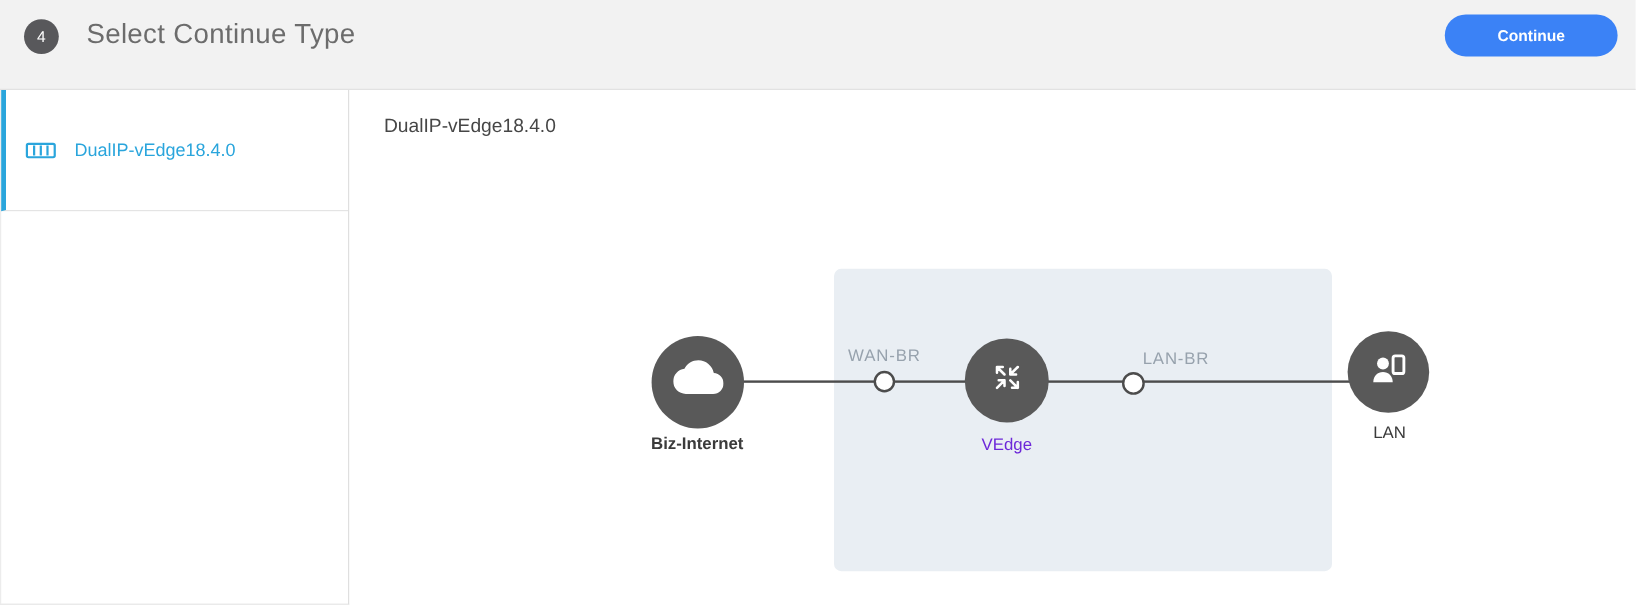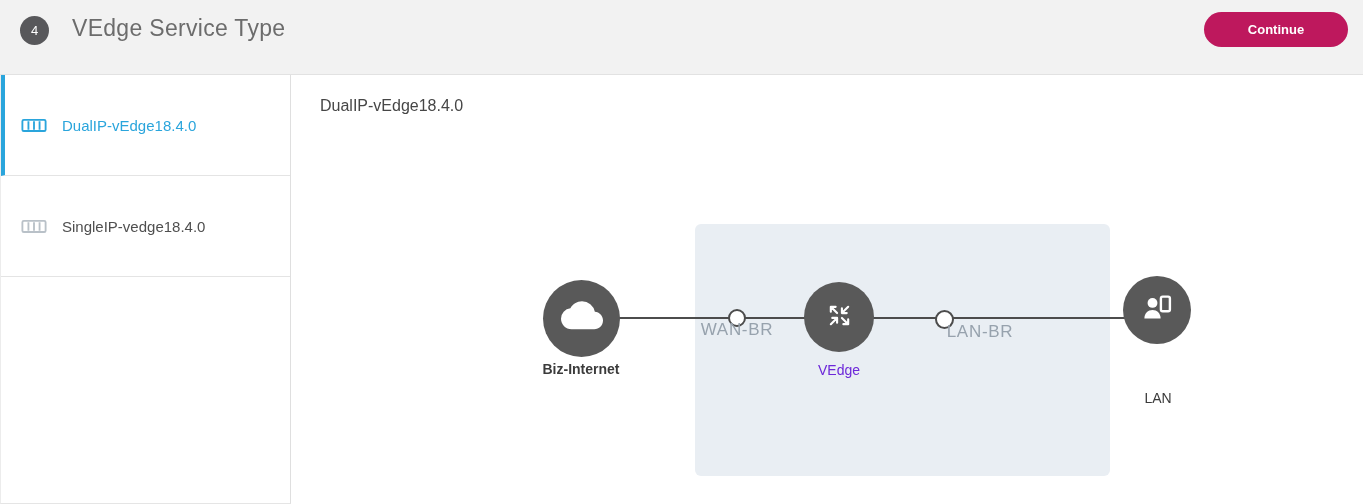--- a/index.html
+++ b/index.html
@@ -9,21 +9,21 @@
 
   
   .header { position:absolute; left:0; top:0; width:1363px; height:75px;
             background:#f2f2f2; border-bottom:1px solid #e2e2e2; box-sizing:border-box; }
   .step-badge { position:absolute; left:20px; top:16px; width:29px; height:29px;
                 border-radius:50%; background:#58585b; color:#fff; font-size:13px;
                 display:flex; align-items:center; justify-content:center; }
   .header-title { position:absolute; left:72px; top:15px; font-size:23px;
                   font-weight:300; color:#6c6c6c; letter-spacing:.3px; }
   .continue-btn { position:absolute; right:15px; top:12px; width:144px; height:35px;
-                  border:none; border-radius:17.5px; background:#be185d; color:#fff;
+                  border:none; border-radius:17.5px; background:#3b82f6; color:#fff;
                   font-size:13px; font-weight:bold; font-family:inherit; cursor:pointer; }
 
   
   .sidebar { position:absolute; left:0; top:75px; width:291px; height:429px;
              background:#fff; box-sizing:border-box;
              border-left:1px solid #ececec; border-right:1px solid #dfdfdf;
              border-bottom:1px solid #e5e5e5; }
   .side-item { position:relative; height:101px; border-bottom:1px solid #e4e4e4;
                display:flex; align-items:center; padding-left:20px; gap:15px;
                font-size:15px; color:#4f4f4f; cursor:pointer; box-sizing:border-box; }
@@ -41,61 +41,52 @@
                background:#4c4c4c; z-index:1; }
   .node { position:absolute; border-radius:50%; background:#595959; z-index:2;
           display:flex; align-items:center; justify-content:center; }
   .node.cloud-node { left:251px; top:205px; width:77px; height:77px; }
   .node.vedge-node { left:512px; top:207px; width:70px; height:70px; }
   .node.lan-node   { left:831px; top:201px; width:68px; height:68px; }
   .conn-dot { position:absolute; background:#fff; border:2px solid #4c4c4c;
               border-radius:50%; z-index:2; box-sizing:content-box; }
   .conn-dot.wan-dot { left:436px; top:234px; width:14px; height:14px; }
   .conn-dot.lan-dot { left:643px; top:235px; width:15px; height:15px; }
-  .conn-label { position:absolute; width:120px; text-align:center; font-size:17px;
-                color:#97a2ad; letter-spacing:.7px; z-index:2;margin-top:32px; }
+  .conn-label { position:absolute; width:120px; text-align:center; font-size:14px;
+                color:#97a2ad; letter-spacing:.7px; z-index:2; }
   .conn-label.wan { left:385px; top:213px; }
   .conn-label.lan { left:628px; top:215px; }
   .node-label { position:absolute; width:160px; text-align:center; font-size:14px;
                 color:#3b3b3b; z-index:2; }
   .node-label.biz   { left:209px; top:286px;font-weight:bold; }
   .node-label.vedge { left:467px; top:287px; color:#6d28d9; }
-  .node-label.lan   { left:786px; top:277px;margin-top:38px; }
+  .node-label.lan   { left:786px; top:277px; }
 </style>
 </head>
 <body>
 
 <div class="app">
 
   <div class="header">
     <div class="step-badge">
       <span>4</span>
     </div>
-    <div class="header-title">VEdge Service Type</div>
+    <div class="header-title">Select Continue Type</div>
     <button class="continue-btn">Continue</button>
   </div>
 
   <div class="sidebar">
     <div class="side-item selected">
       <span class="sw-icon">
         <svg width="26" height="18" viewBox="0 0 28 18">
           <rect x="1.5" y="3.5" width="25" height="12" rx="1.5" fill="none" stroke="currentColor" stroke-width="2"></rect>
           <path d="M8 5v9 M14 5v9 M20 5v9" stroke="currentColor" stroke-width="2" fill="none"></path>
         </svg>
       </span>
       <span>DualIP-vEdge18.4.0</span>
-    </div>
-    <div class="side-item">
-      <span class="sw-icon">
-        <svg width="26" height="18" viewBox="0 0 28 18">
-          <rect x="1.5" y="3.5" width="25" height="12" rx="1.5" fill="none" stroke="currentColor" stroke-width="2"></rect>
-          <path d="M8 5v9 M14 5v9 M20 5v9" stroke="currentColor" stroke-width="2" fill="none"></path>
-        </svg>
-      </span>
-      <span>SingleIP-vedge18.4.0</span>
     </div>
   </div>
 
   <div class="main">
     <div class="main-title">DualIP-vEdge18.4.0</div>
 
     <div class="panel"></div>
     <div class="link-line"></div>
 
     <div class="node cloud-node">

